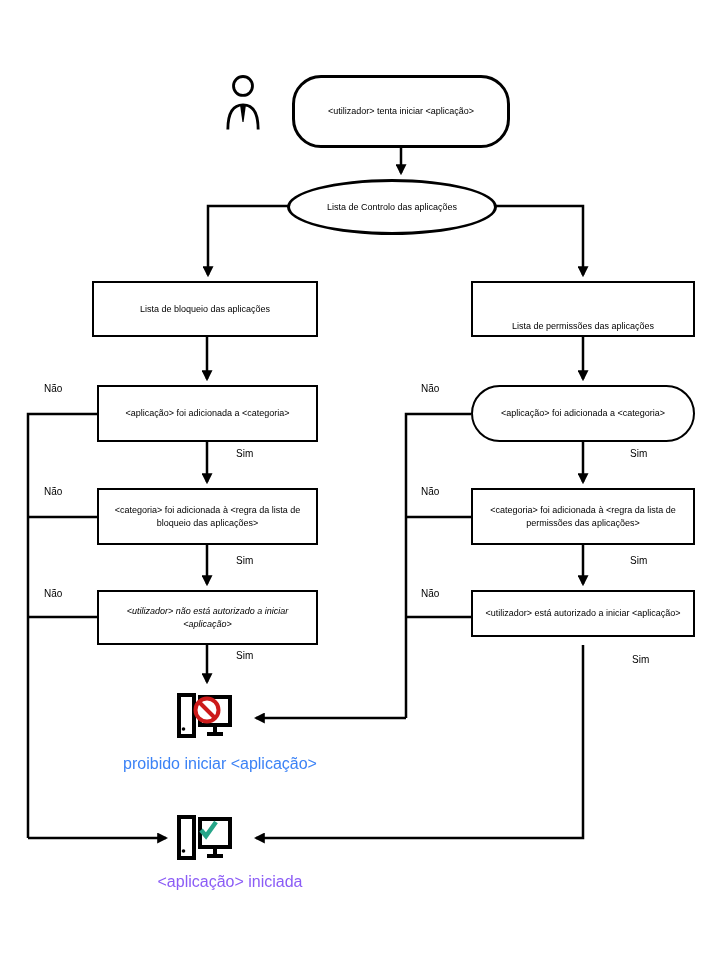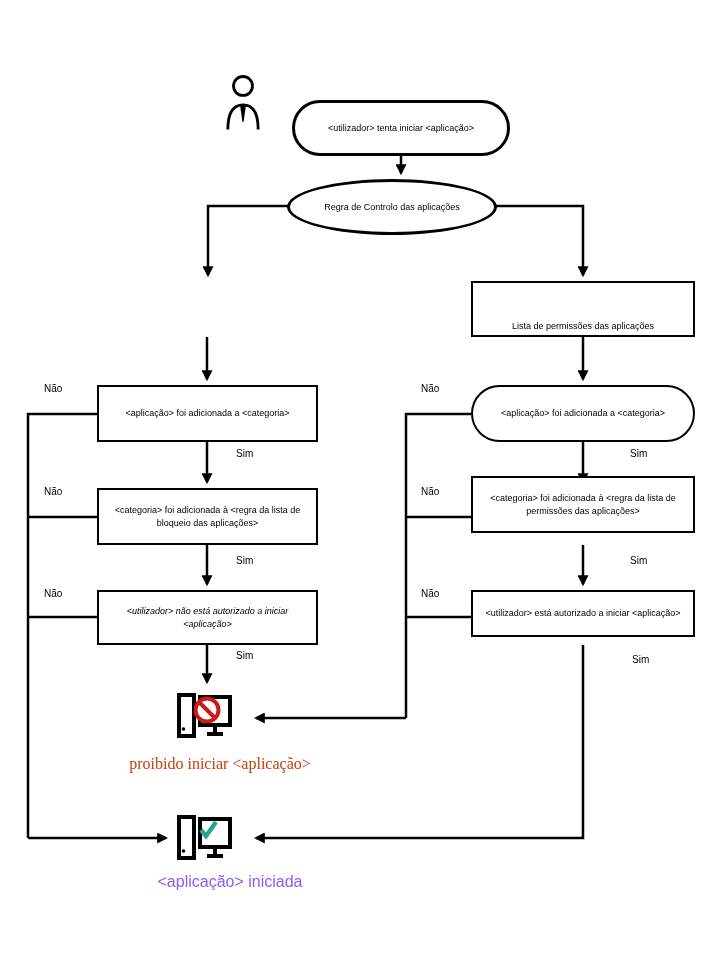--- a/index.html
+++ b/index.html
@@ -10,21 +10,21 @@
   svg.connectors{position:absolute;left:0;top:0;width:720px;height:960px;}
   .node{
     position:absolute;display:flex;align-items:center;justify-content:center;
     text-align:center;font-size:9px;line-height:1.4;background:#fff;
     border:2.5px solid #000;box-sizing:border-box;padding:2px 12px;
   }
   .stadium{border-radius:29px;}
   .ellipse{border-radius:50%;padding:2px 20px;border-width:3px;}
   .edge-label{position:absolute;font-size:10px;color:#000;white-space:nowrap;}
   .outcome{position:absolute;font-size:16px;text-align:center;white-space:nowrap;}
-  .outcome-blocked{color:#c2410c;font-family:Liberation Serif, serif;}
+  .outcome-blocked{color:#3b82f6;}
   .outcome-started{color:#8b5cf6;}
   .icon{position:absolute;}
 </style>
 </head>
 <body>
 
 <div class="canvas">
 
   <svg class="connectors" viewBox="0 0 720 960">
     <defs>
@@ -65,46 +65,49 @@
   </svg>
 
   <div class="icon" style="left:225px;top:74px;width:36px;height:58px;">
     <svg viewBox="0 0 38 60" width="36" height="58">
       <circle cx="19" cy="12" r="10" fill="none" stroke="#000" stroke-width="3"></circle>
       <path d="M3 58 C3 40 9 32 19 32 C29 32 35 40 35 58" fill="none" stroke="#000" stroke-width="3"></path>
       <polygon points="16,33 22,33 19.6,50 18.4,50" fill="#000"></polygon>
     </svg>
   </div>
 
-  <div class="node stadium" style="left:292px;top:75px;width:218px;height:56px;border-width:3px;margin-top:25px;">
+  <div class="node stadium" style="left:292px;top:75px;width:218px;height:73px;border-width:3px;">
     <span>&lt;utilizador&gt; tenta iniciar &lt;aplicação&gt;</span>
   </div>
 
   <div class="node ellipse" style="left:287px;top:179px;width:210px;height:56px;">
-    <span>Regra de Controlo das aplicações</span>
+    <span>Lista de Controlo das aplicações</span>
   </div>
 
+  <div class="node" style="left:92px;top:281px;width:226px;height:56px;">
+    <span>Lista de bloqueio das aplicações</span>
+  </div>
   <div class="node" style="left:471px;top:281px;width:224px;height:56px;align-items:flex-end;">
     <span>Lista de permissões das aplicações</span>
   </div>
 
   <div class="node" style="left:97px;top:385px;width:221px;height:57px;">
     <span>&lt;aplicação&gt; foi adicionada a &lt;categoria&gt;</span>
   </div>
   <div class="node" style="left:97px;top:488px;width:221px;height:57px;">
     <span>&lt;categoria&gt; foi adicionada à &lt;regra da lista de bloqueio das aplicações&gt;</span>
   </div>
   <div class="node" style="left:97px;top:590px;width:221px;height:55px;font-style:italic;">
     <span>&lt;utilizador&gt; não está autorizado a iniciar &lt;aplicação&gt;</span>
   </div>
 
   <div class="node stadium" style="left:471px;top:385px;width:224px;height:57px;">
     <span>&lt;aplicação&gt; foi adicionada a &lt;categoria&gt;</span>
   </div>
-  <div class="node" style="left:471px;top:476px;width:224px;height:57px;">
+  <div class="node" style="left:471px;top:488px;width:224px;height:57px;">
     <span>&lt;categoria&gt; foi adicionada à &lt;regra da lista de permissões das aplicações&gt;</span>
   </div>
   <div class="node" style="left:471px;top:590px;width:224px;height:47px;">
     <span>&lt;utilizador&gt; está autorizado a iniciar &lt;aplicação&gt;</span>
   </div>
 
   <div class="edge-label" style="left:44px;top:383px;">Não</div>
   <div class="edge-label" style="left:44px;top:486px;">Não</div>
   <div class="edge-label" style="left:44px;top:588px;">Não</div>
   <div class="edge-label" style="left:236px;top:448px;">Sim</div>

